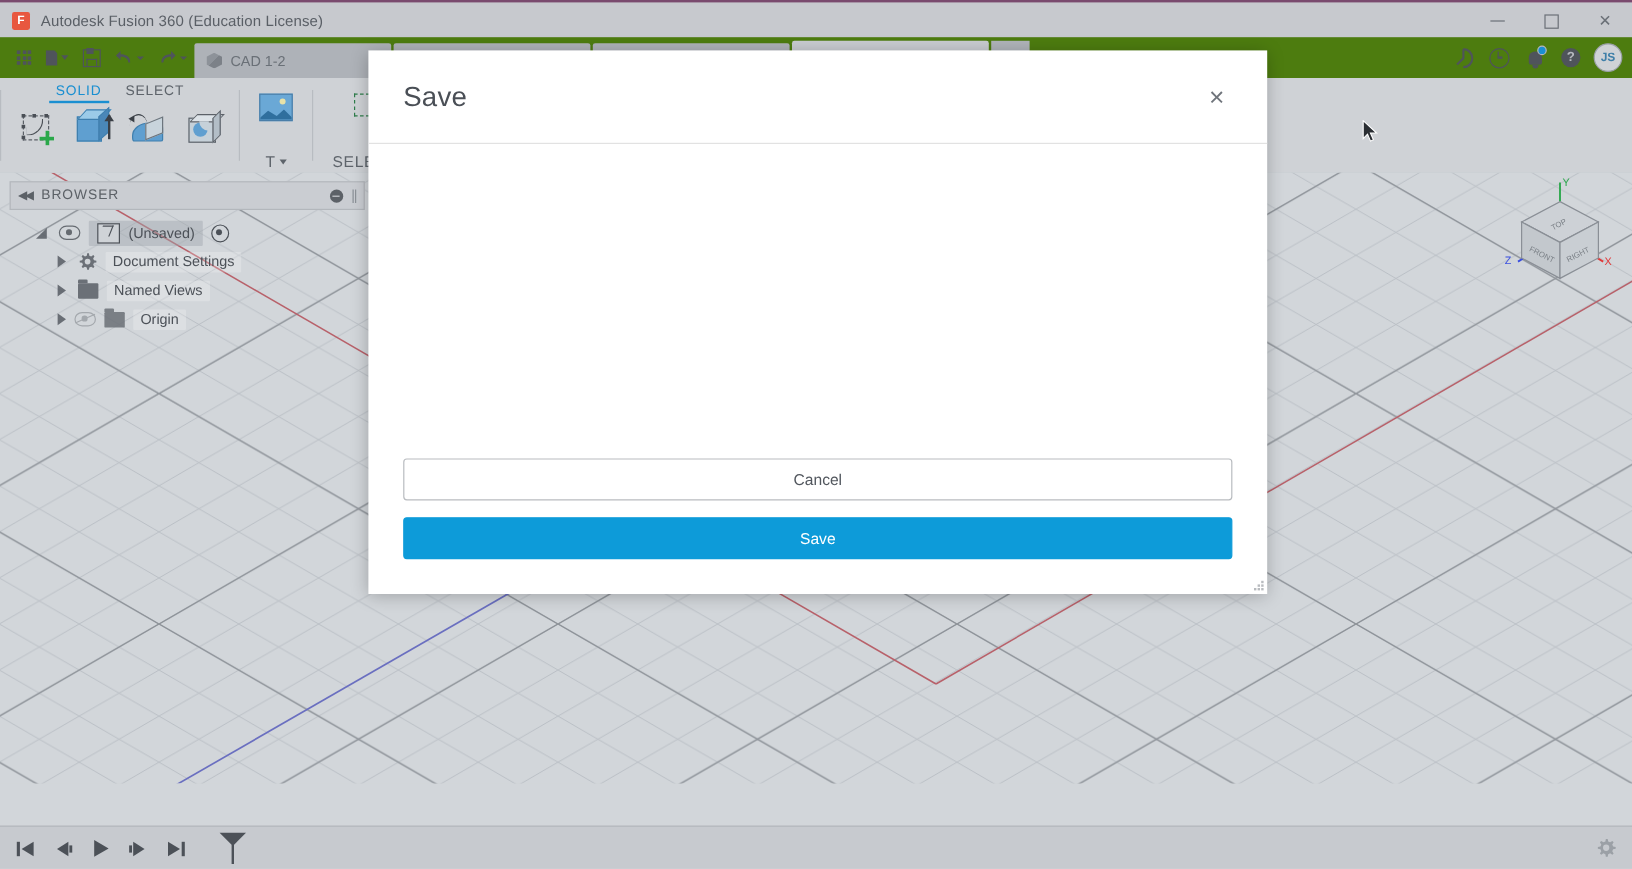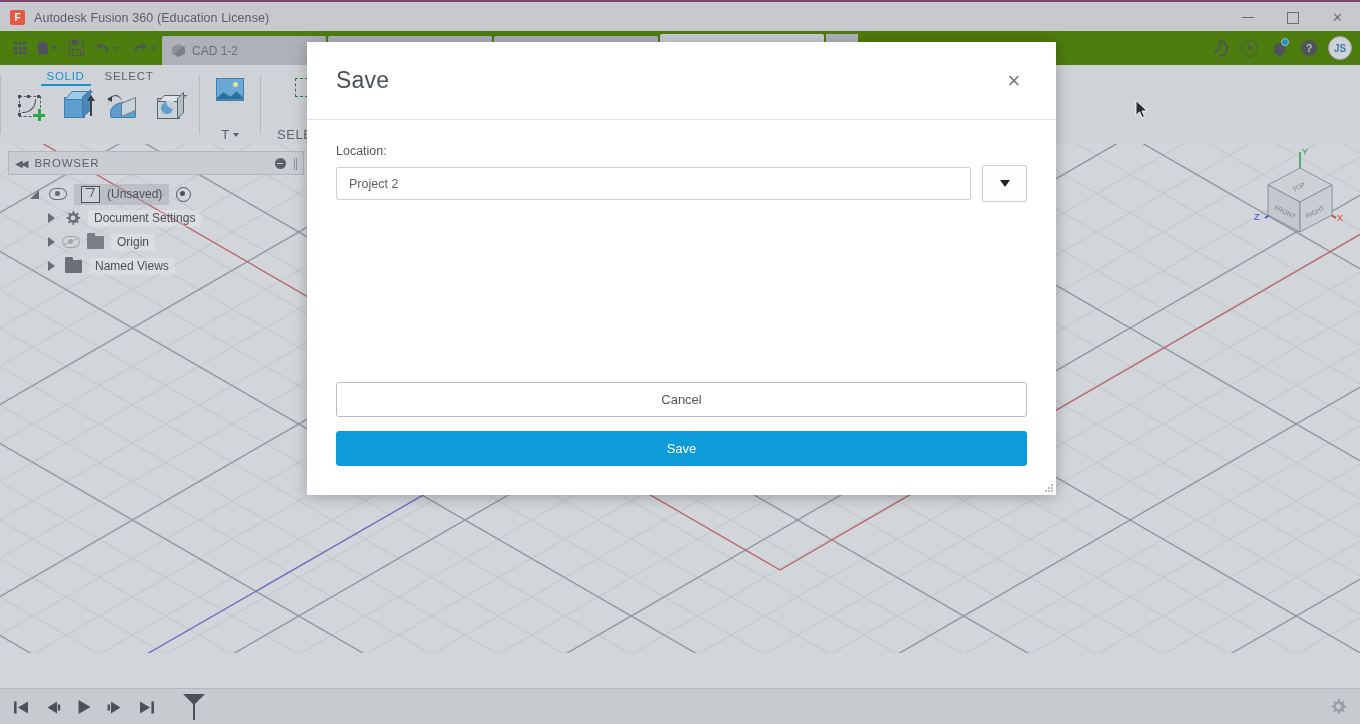--- a/index.html
+++ b/index.html
@@ -474,32 +474,32 @@
                        L9.5 17.2 L7.4 16.3 L5 17.8 L3.6 16.4 L5.1 14 L4.2 11.9 L1.4 11.4 L1.4 9.4
                        L4.2 8.9 L5.1 6.8 L3.6 4.4 L5 3 L7.4 4.5 L9.5 3.6 Z" fill="#6b7077" transform="scale(0.85) translate(0.6,0.6)"></path>
               <circle cx="9.4" cy="9.4" r="2.8" fill="#cfd3d7"></circle>
             </svg>
           </span>
           <span class="node-lbl">Document Settings</span>
         </div>
 
         <div class="node" style="padding-left:40px;">
           <span class="tri-right"></span>
+          <span style="width:10px"></span>
+          <span class="folder"></span>
+          <span class="node-lbl">Named Views</span>
+        </div>
+
+        <div class="node" style="padding-left:40px;">
+          <span class="tri-right"></span>
           <span style="width:7px"></span>
           <span class="eye off"></span>
           <span style="width:7px"></span>
           <span class="folder dim"></span>
           <span class="node-lbl">Origin</span>
-        </div>
-
-        <div class="node" style="padding-left:40px;">
-          <span class="tri-right"></span>
-          <span style="width:10px"></span>
-          <span class="folder"></span>
-          <span class="node-lbl">Named Views</span>
         </div>
 
       </div>
     </div>
 
     <div class="viewcube">
       <svg width="100" height="105" viewBox="0 0 100 105">
 
         <line x1="50" y1="52" x2="50" y2="8" stroke="#2fa84f" stroke-width="1.6"></line>
         <text x="52" y="11" font-size="9" fill="#2fa84f" font-family="Liberation Sans, sans-serif">Y</text>
@@ -564,29 +564,20 @@
   </div>
 
   <div class="modal">
     <div class="m-head">
       <div class="m-title">Save</div>
       <div class="m-close">×</div>
     </div>
 
     <div class="m-body">
 
-      <div class="f-group">
-        <div class="f-label">Location:</div>
-        <div class="f-row">
-          <input class="f-input plain" type="text" readonly="" value="Project 2" style="">
-          <div class="drop-btn">
-            <span class="drop-caret"></span>
-          </div>
-        </div>
-      </div>
     </div>
 
     <div class="m-foot">
       <div class="btn btn-cancel">Cancel</div>
       <div class="btn btn-save">Save</div>
     </div>
 
     <div class="m-resize">
       <i style="right:0;bottom:0"></i>
         <i style="right:3px;bottom:0"></i>

